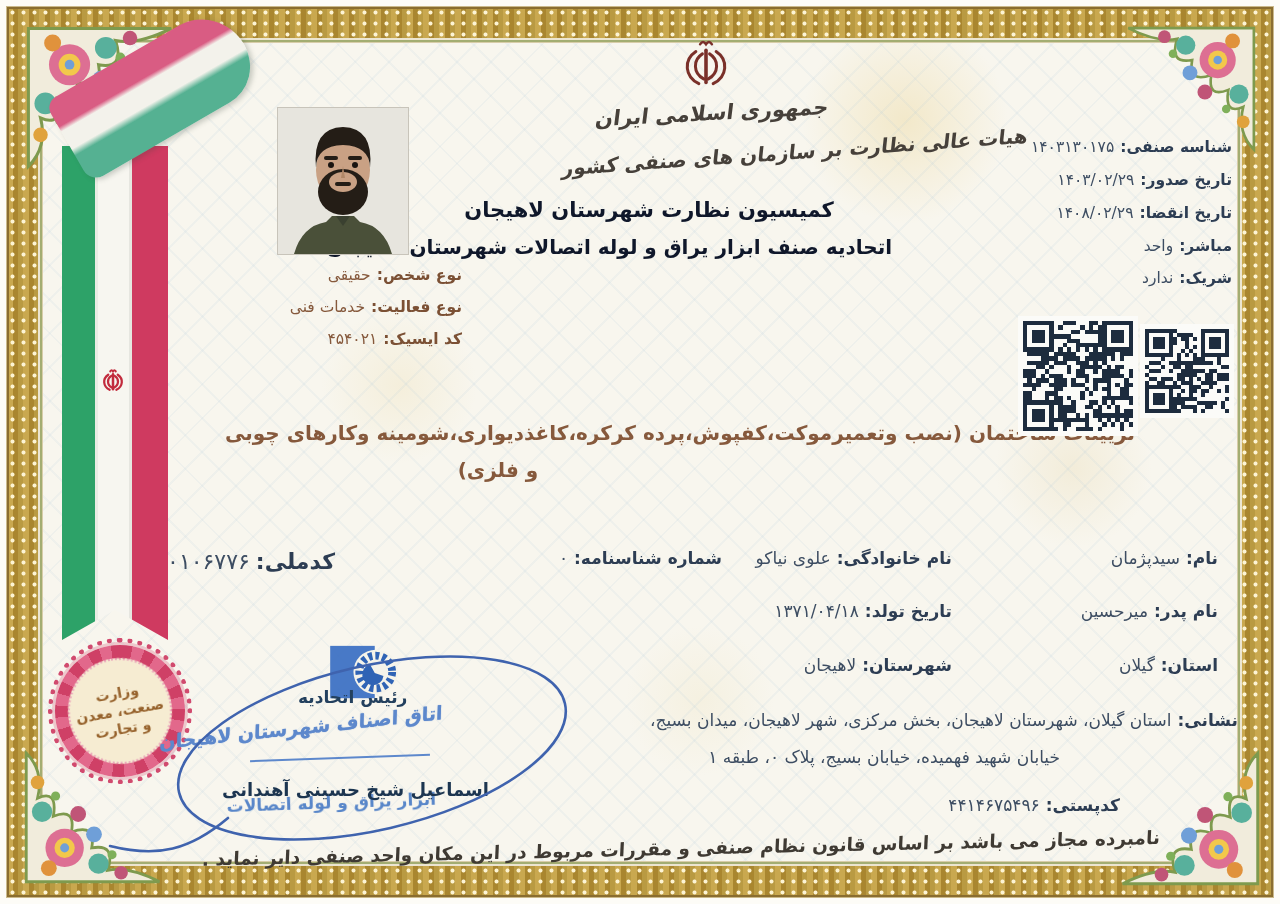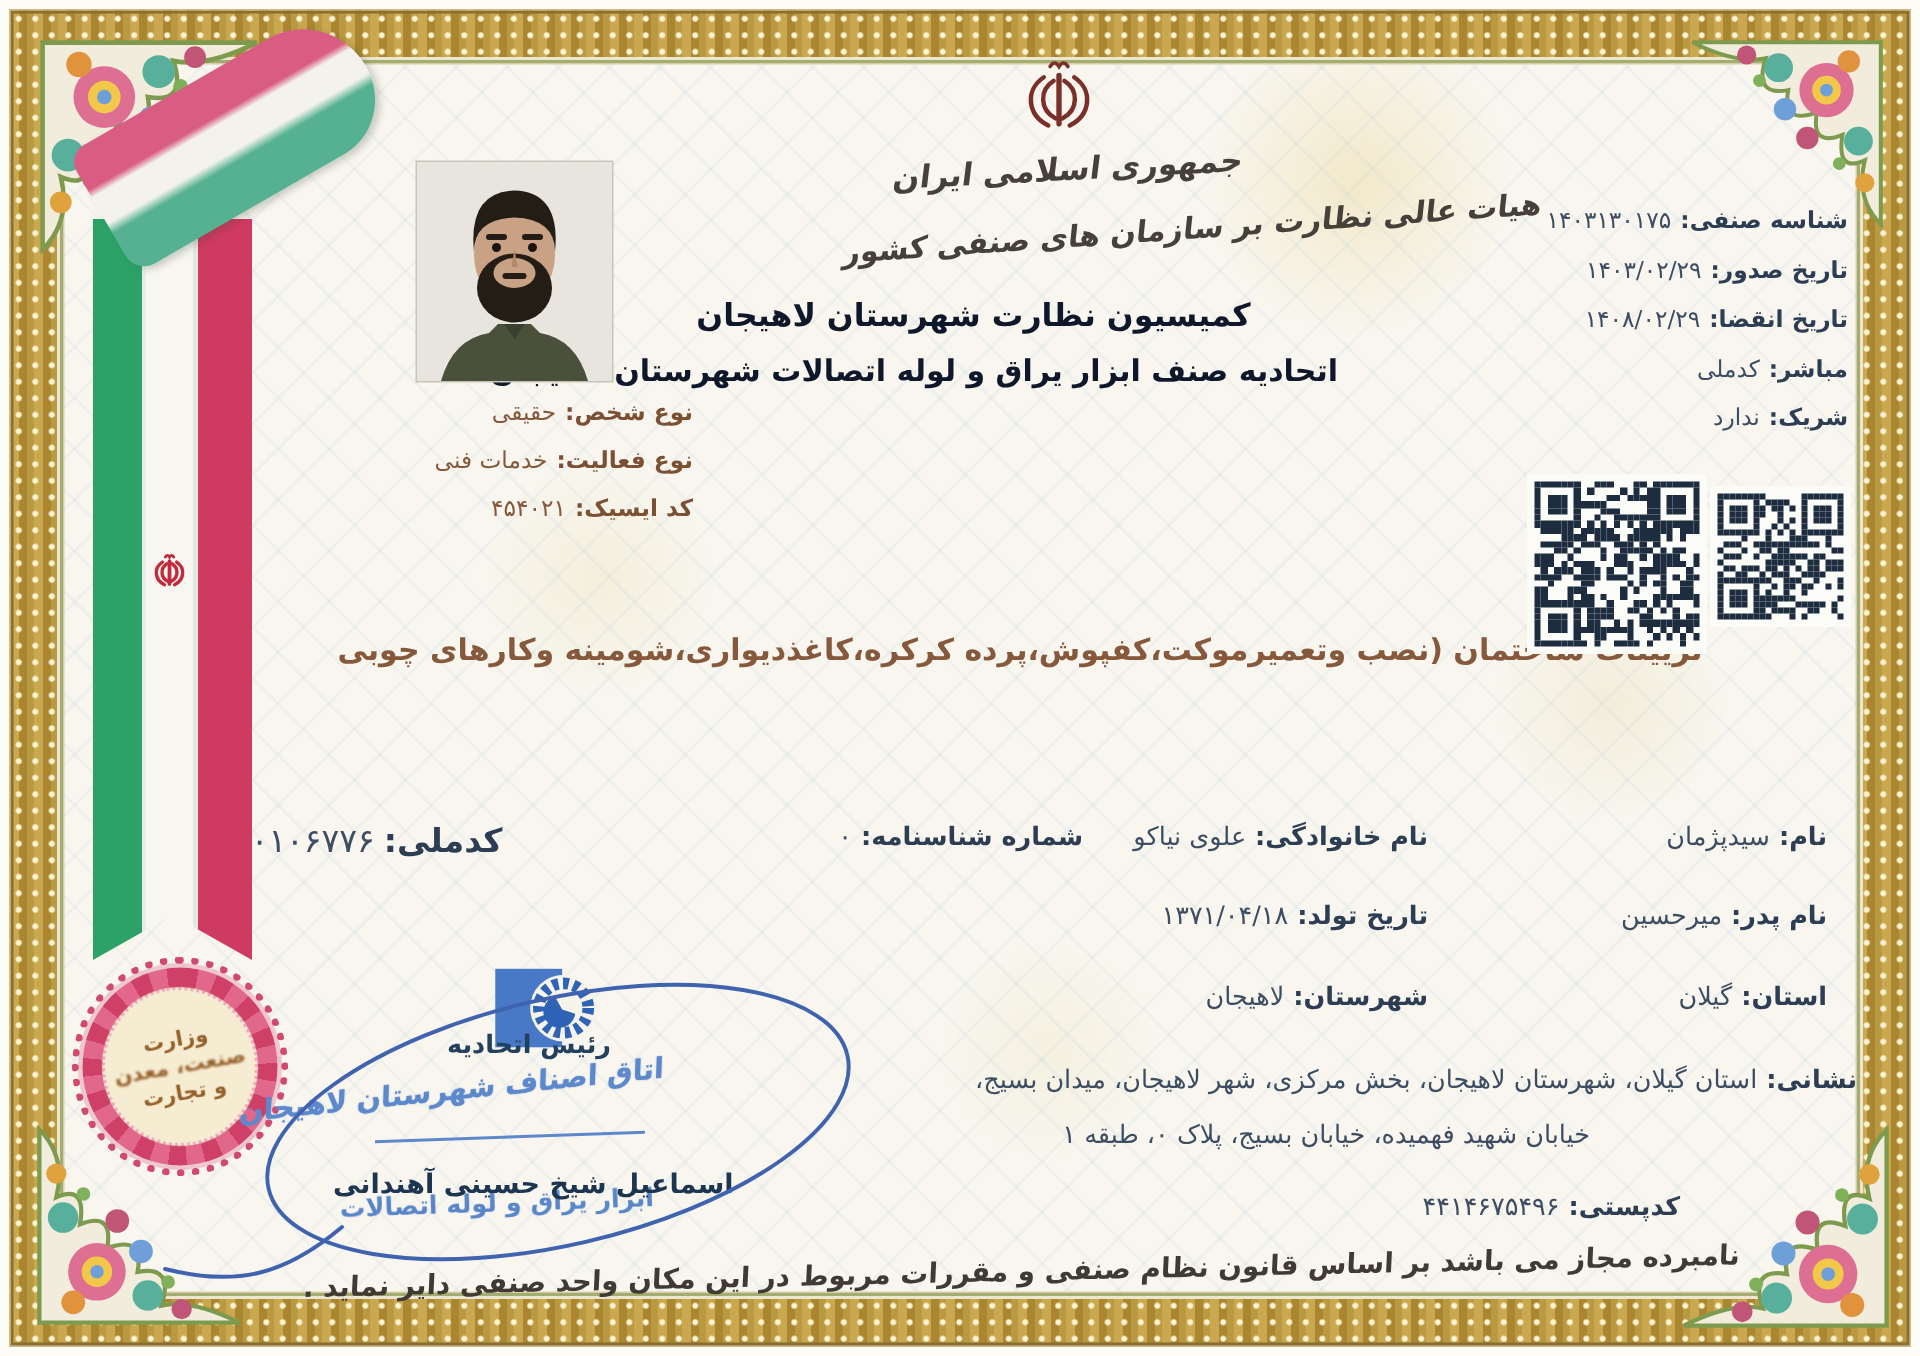--- a/index.html
+++ b/index.html
@@ -113,21 +113,21 @@
   <div class="t hdr center" style="left:449px;top:197px;width:400px;font-size:21px">کمیسیون نظارت شهرستان لاهیجان</div>
   <div class="t hdr center" style="left:412px;top:235px;width:480px;font-size:20px">اتحادیه صنف ابزار یراق و لوله اتصالات شهرستان لاهیجان</div>
 
   <div class="t navy" style="right:48px;top:138px;font-size:15.5px">
     <b>شناسه صنفی:</b><span>۱۴۰۳۱۳۰۱۷۵</span></div>
   <div class="t navy" style="right:48px;top:171px;font-size:15.5px">
     <b>تاریخ صدور:</b><span>۱۴۰۳/۰۲/۲۹</span></div>
   <div class="t navy" style="right:48px;top:204px;font-size:15.5px">
     <b>تاریخ انقضا:</b><span>۱۴۰۸/۰۲/۲۹</span></div>
   <div class="t navy" style="right:48px;top:237px;font-size:15.5px">
-    <b>مباشر:</b><span>کدملی</span></div>
+    <b>مباشر:</b><span>واحد</span></div>
   <div class="t navy" style="right:48px;top:269px;font-size:15.5px">
     <b>شریک:</b><span>ندارد</span></div>
 
   <div class="ribbon-fold"></div>
   <div class="ribbon-v"></div>
   <svg style="position:absolute;left:99px;top:366px;width:28px;height:32px;z-index:5" viewBox="0 0 100 104" fill="none" stroke="#c22b3d" stroke-linecap="round">
     <path d="M40 14 q5 -8 10 0 q5 -8 10 0" stroke-width="7"></path>
     <path d="M50 24 V78" stroke-width="9"></path>
     <path d="M44 30 C28 40 28 62 46 72" stroke-width="8"></path>
     <path d="M56 30 C72 40 72 62 54 72" stroke-width="8"></path>
@@ -153,20 +153,21 @@
   </svg>
 
   <div class="t brown" style="right:818px;top:266px;font-size:15.5px">
     <b>نوع شخص:</b><span>حقیقی</span></div>
   <div class="t brown" style="right:818px;top:298px;font-size:15.5px">
     <b>نوع فعالیت:</b><span>خدمات فنی</span></div>
   <div class="t brown" style="right:818px;top:330px;font-size:15.5px">
     <b>کد ایسیک:</b><span>۴۵۴۰۲۱</span></div>
 
   <div class="t brown center" style="left:170px;top:421px;width:1020px;font-size:20px;font-weight:bold">تزیینات ساختمان (نصب وتعمیرموکت،کفپوش،پرده کرکره،کاغذدیواری،شومینه وکارهای چوبی</div>
+  <div class="t brown center" style="left:398px;top:458px;width:200px;font-size:20px;font-weight:bold">و فلزی)</div>
 
   <div class="qr" style="left: 1018px; top: 316px; width: 110px; height: 110px; grid-template-columns: repeat(25, 1fr);">
       <div class="m"></div>
       <div class="m"></div>
       <div class="m"></div>
       <div class="m"></div>
       <div class="m"></div>
       <div class="m"></div>
       <div class="m"></div>
       <div></div>

